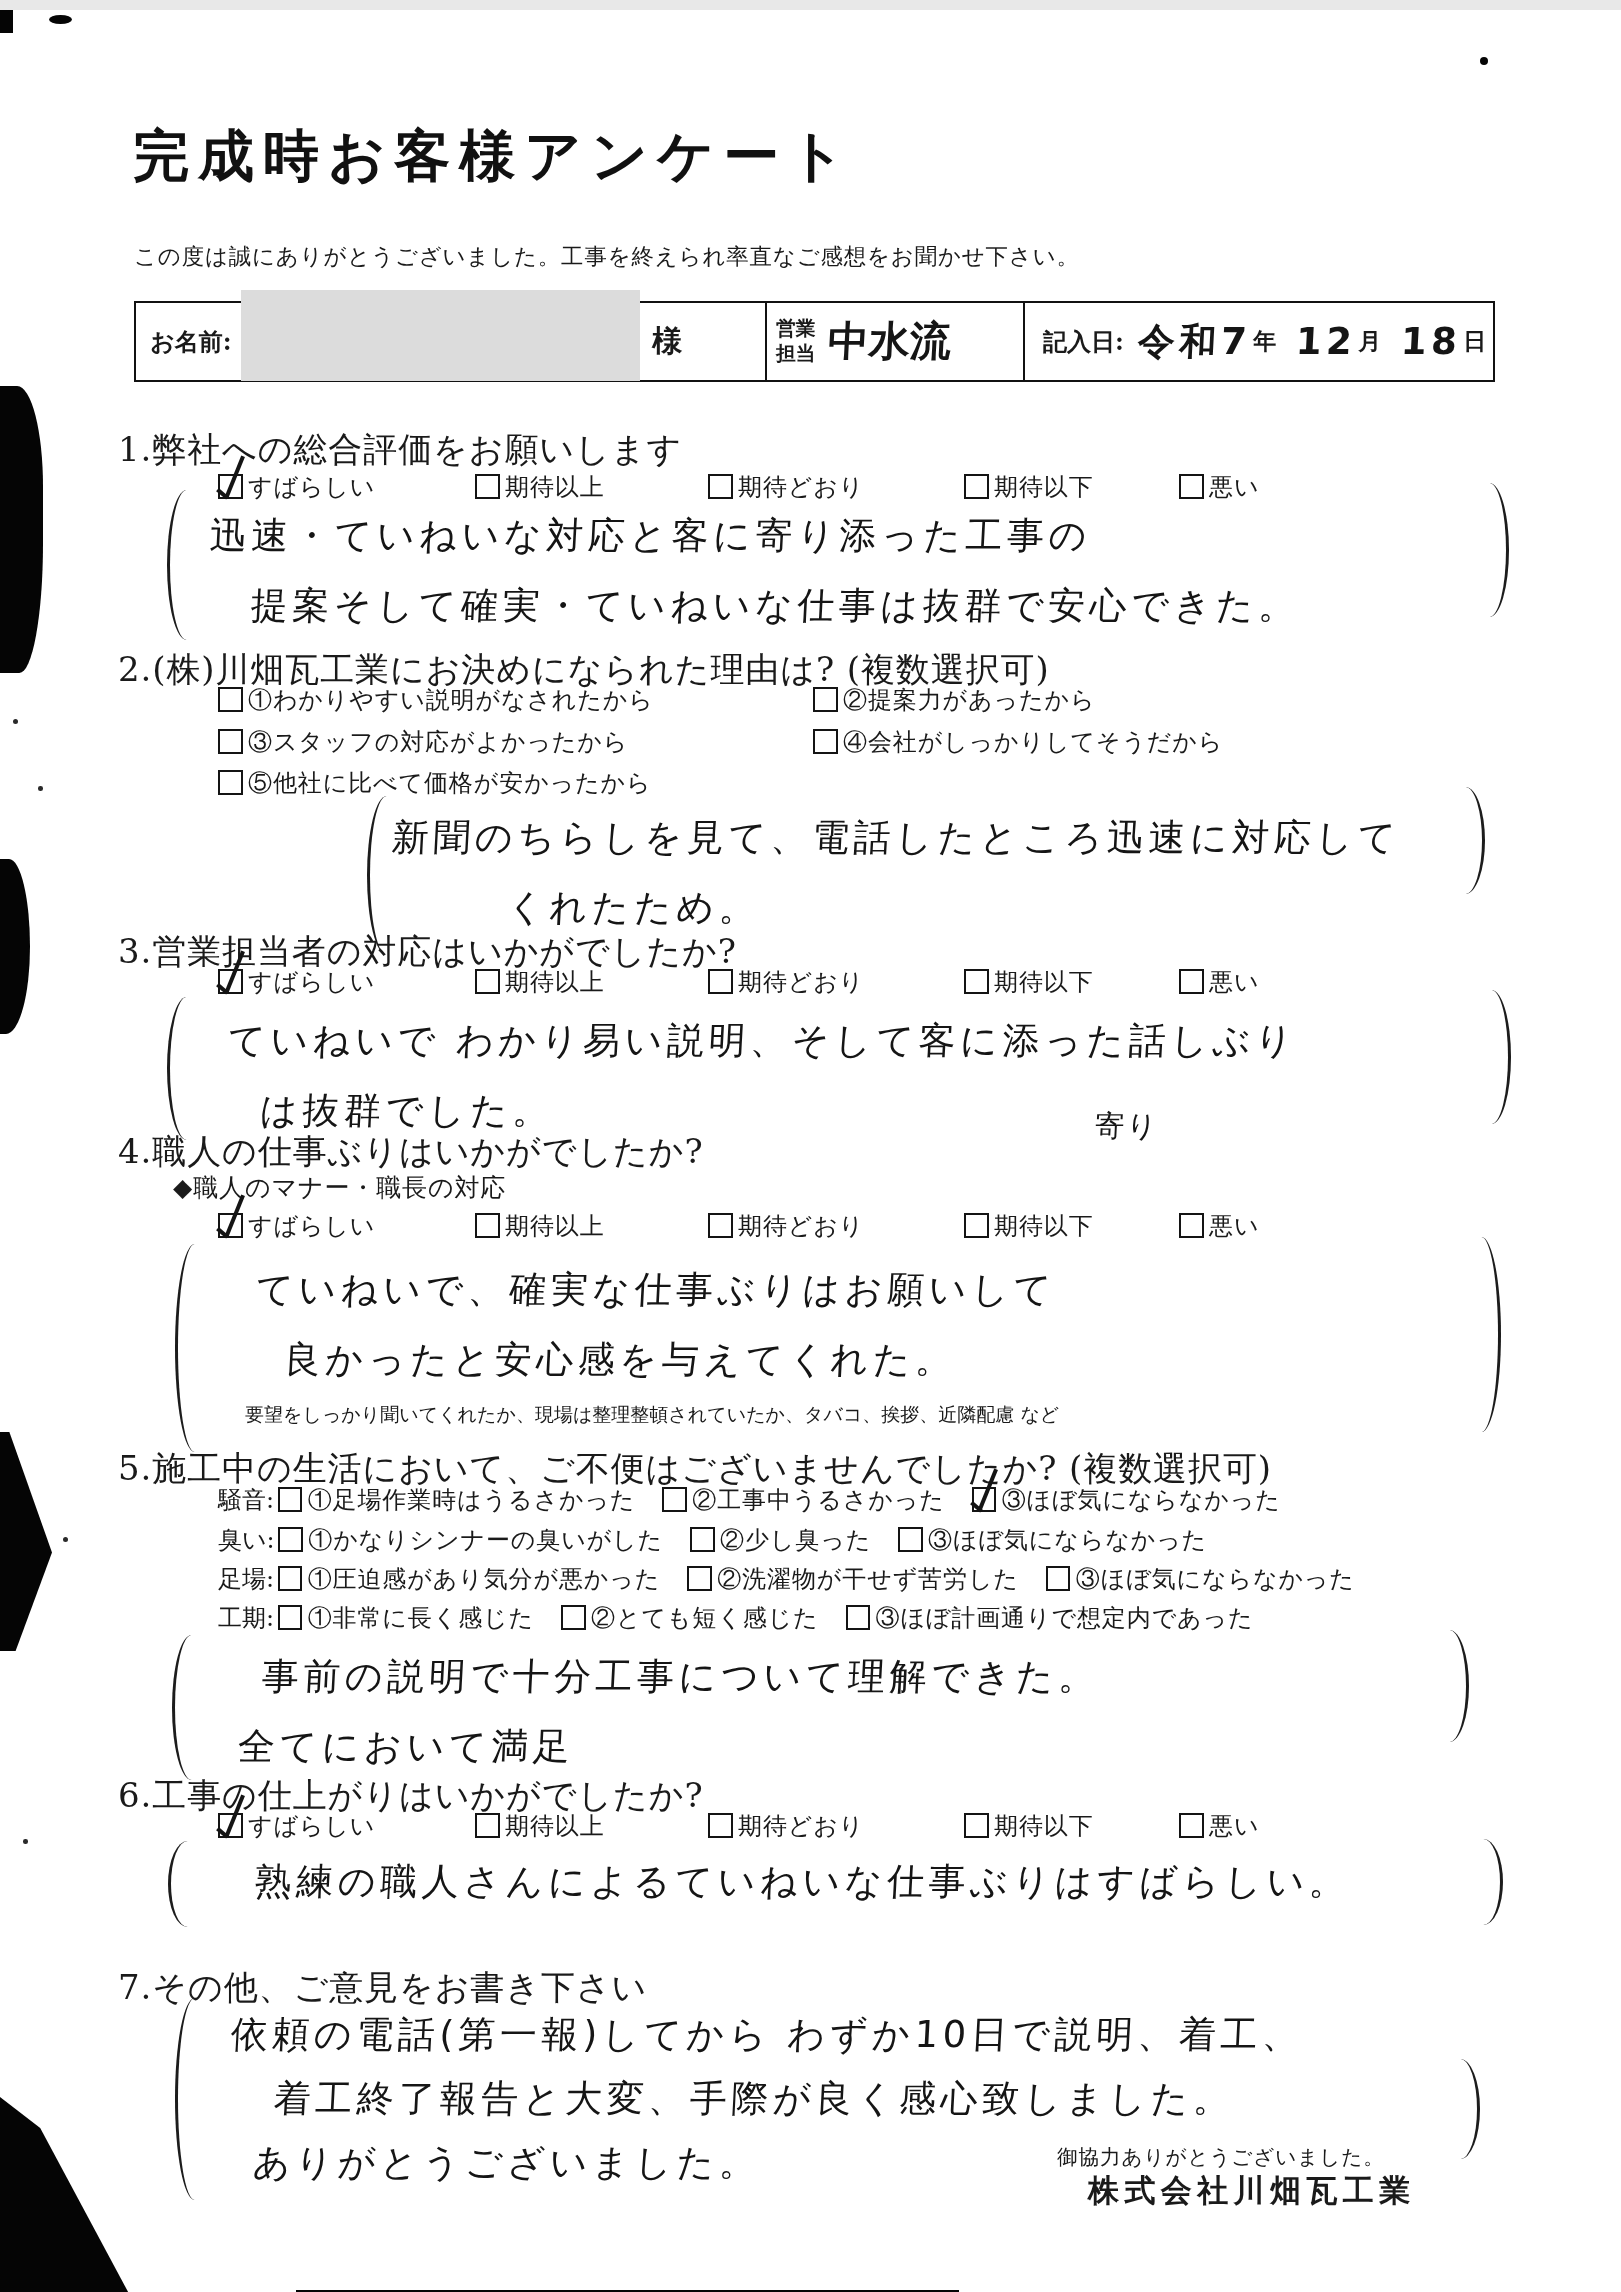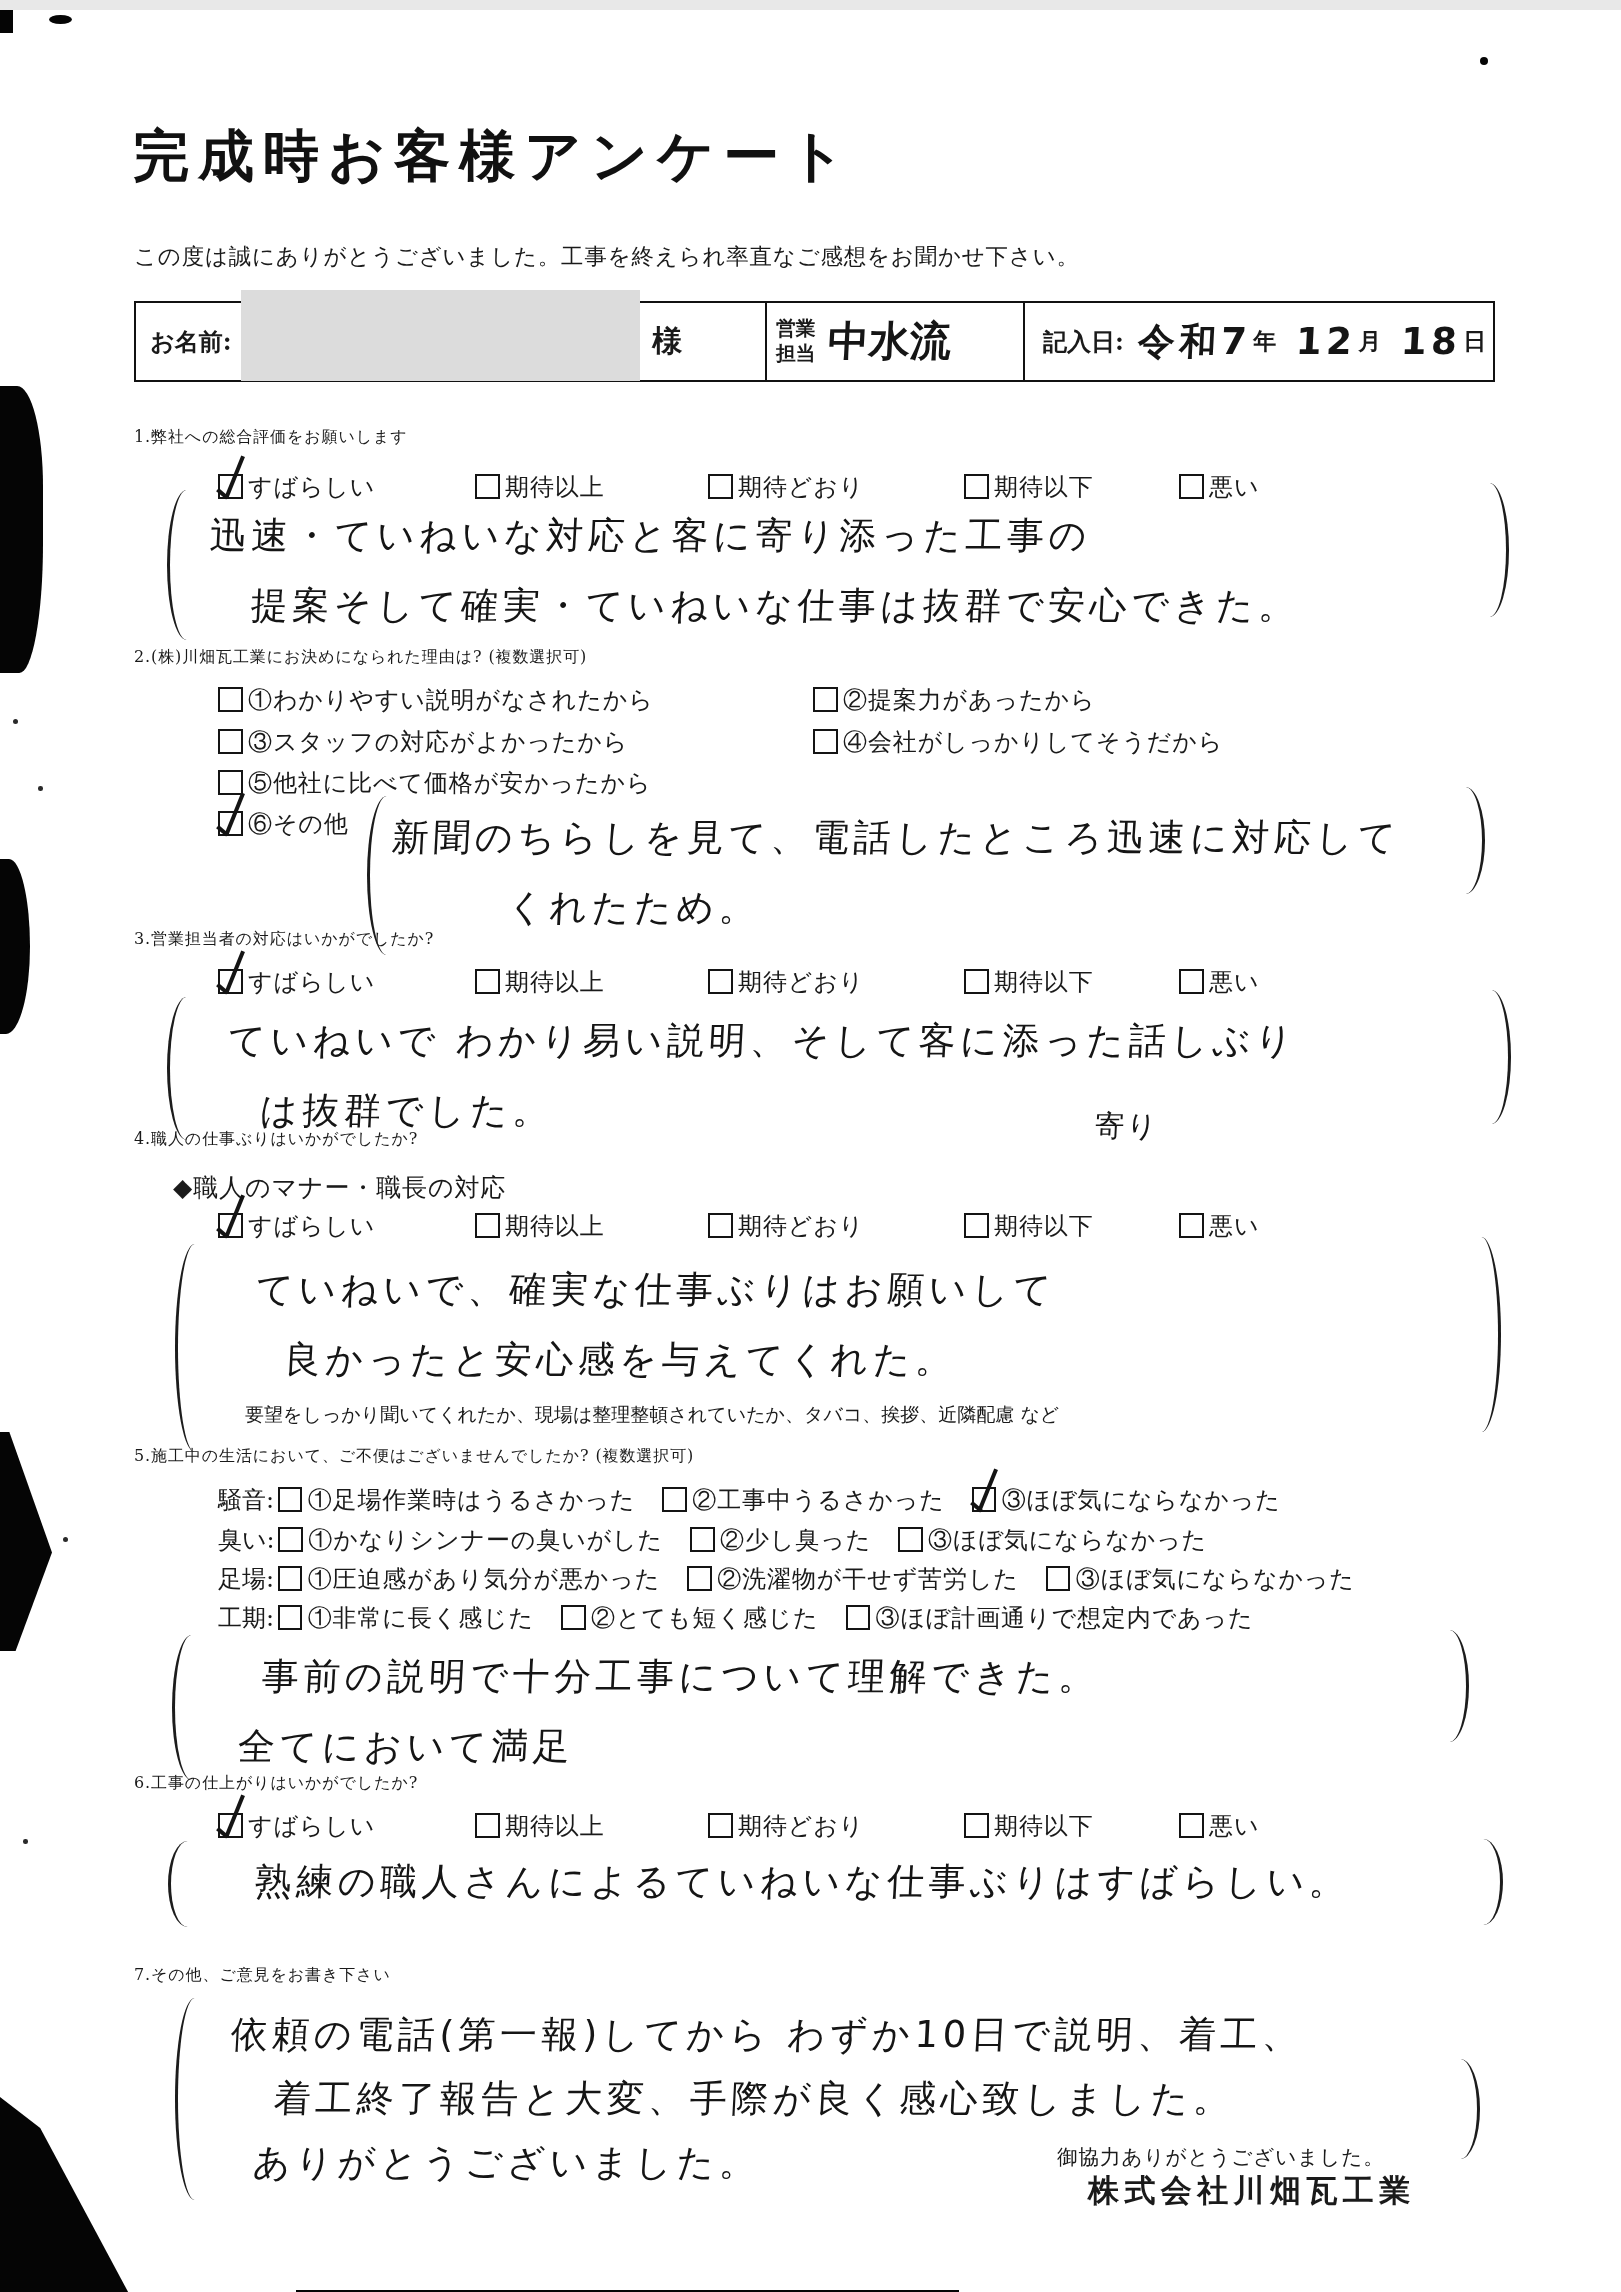--- a/index.html
+++ b/index.html
@@ -24,21 +24,21 @@
   #sp3{left:63px;top:1527px;width:5.4px;height:5.4px;}
   #sp4{left:23px;top:1829px;width:4.5px;height:4.5px;}
 
   
   .title{
     position:absolute;left:133px;top:109px;margin:0;
     font-size:56px;font-weight:700;letter-spacing:9px;color:#111;
   }
   .subtitle{position:absolute;left:134px;top:231px;margin:0;font-size:22.4px;letter-spacing:0.9px;}
 
-  .qhead{position:absolute;left:134px;font-size:16px;letter-spacing:0.9px;white-space:nowrap;}
+  .qhead{position:absolute;left:118px;font-size:34px;letter-spacing:0.9px;white-space:nowrap;}
   #q1h{top:417px;} #q2h{top:637px;} #q3h{top:919px;} #q4h{top:1119px;}
   #q5h{top:1436px;} #q6h{top:1763px;} #q7h{top:1955px;}
   .qsub{position:absolute;left:173px;top:1161px;font-size:25px;letter-spacing:0.9px;}
 
   
   .htable{
     position:absolute;left:134px;top:291px;width:1361px;height:81px;
     border:2.7px solid #111;display:flex;box-sizing:border-box;font-weight:bold;
   }
   .cell{display:flex;align-items:center;box-sizing:border-box;}
@@ -198,23 +198,20 @@
     <span class="opt first"><span class="cb"></span><span class="olbl">①わかりやすい説明がなされたから</span></span>
     <span class="opt"><span class="cb"></span><span class="olbl">②提案力があったから</span></span>
   </div>
   <div class="q2row" id="q2r2">
     <span class="opt first"><span class="cb"></span><span class="olbl">③スタッフの対応がよかったから</span></span>
     <span class="opt"><span class="cb"></span><span class="olbl">④会社がしっかりしてそうだから</span></span>
   </div>
   <div class="q2row" id="q2r3">
     <span class="opt first"><span class="cb"></span><span class="olbl">⑤他社に比べて価格が安かったから</span></span>
   </div>
-  <div class="q2row" id="q2r4">
-    <span class="opt first"><span class="cb"><i class="tk1"></i><i class="tk2"></i></span><span class="olbl">⑥その他</span></span>
-  </div>
   <div class="ans" id="ans2">
     <span class="arc arc-l"></span>
     <div class="hw hline l0">新聞のちらしを見て、電話したところ迅速に対応して</div>
     <div class="hw hline l1">くれたため。</div>
     <span class="arc arc-r"></span>
   </div>
 
   <div class="qhead" id="q3h">3.営業担当者の対応はいかがでしたか?</div>
   <div class="ratingrow" id="q3o">
     <span class="opt"><span class="cb"><i class="tk1"></i><i class="tk2"></i></span><span class="olbl">すばらしい</span></span>

